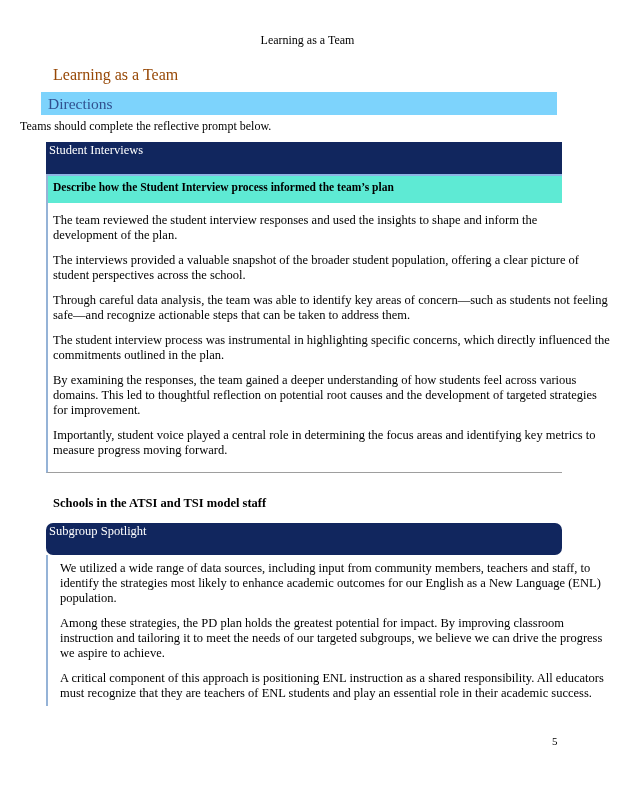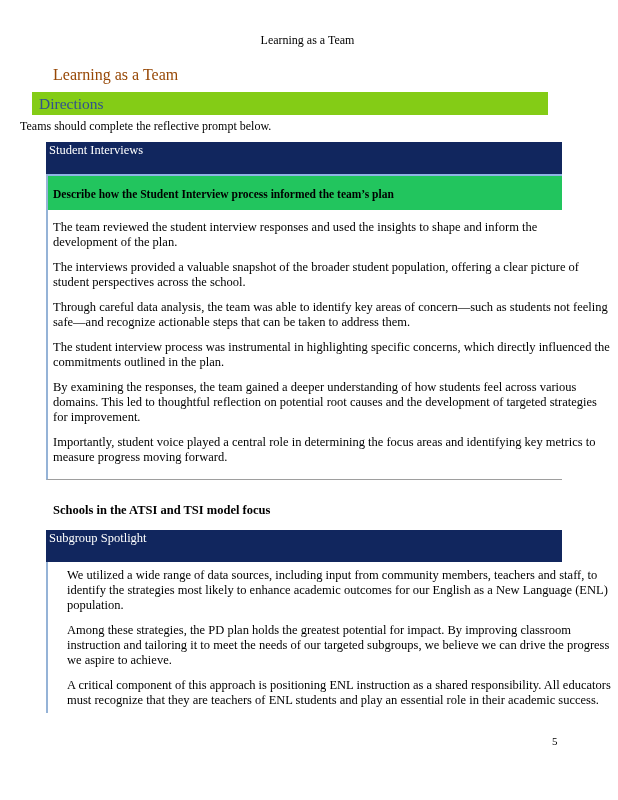--- a/index.html
+++ b/index.html
@@ -19,62 +19,62 @@
     line-height: 15px;
   }
   .doc-title {
     margin: 17px 0 0 53px;
     font-size: 16px;
     font-weight: normal;
     color: #974806;
     line-height: 19px;
   }
   .directions-banner {
-    margin: 8px 0 0 32px;
+    margin: 8px 0 0 41px;
     width: 509px;
-    background: #84cc16;
+    background: #7dd3fc;
     color: #31508F;
     font-size: 15.5px;
     line-height: 17px;
     padding: 3px 0 3px 7px;
   }
   .directions-text {
     margin: 4px 0 0 20px;
     font-size: 12px;
     line-height: 14px;
   }
   .banner {
     margin-left: 46px;
     width: 513px;
     background: #11265E;
     color: #ffffff;
     font-size: 12.5px;
     line-height: 13px;
     padding: 2px 0 17px 3px;
   }
   .banner-1 { margin-top: 9px; }
-  .banner-2 { margin-top: 12px; }
+  .banner-2 { margin-top: 12px; border-radius: 7px; }
   .box {
     margin-left: 46px;
     width: 514px;
     border-left: 2px solid #95B3D7;
   }
   .box-1 { border-bottom: 1px solid #9e9e9e; }
   .prompt {
-    background: #22c55e;
+    background: #5eead4;
     border-top: 2px solid #8EB4E3;
     font-weight: bold;
     font-size: 11.5px;
     line-height: 13px;
-    padding: 12px 6px 9px 5px;
+    padding: 5px 6px 9px 5px;
     white-space: pre-line;
   }
   .prompt-2 { padding-bottom: 3px; }
   .response-1 { padding: 10px 0 14px 5px; }
-  .response-2 { padding: 6px 0 5px 19px; }
+  .response-2 { padding: 6px 0 5px 12px; }
   .para {
     margin: 0 0 10px 0;
     font-size: 12.5px;
     line-height: 15px;
     white-space: pre-line;
     width: 640px; 
   }
   .para:last-child { margin-bottom: 0; }
   .note {
     margin: 23px 0 0 53px;
@@ -116,21 +116,21 @@
       <p class="para">The student interview process was instrumental in highlighting specific concerns, which directly influenced the
 commitments outlined in the plan.</p>
       <p class="para">By examining the responses, the team gained a deeper understanding of how students feel across various
 domains. This led to thoughtful reflection on potential root causes and the development of targeted strategies
 for improvement.</p>
       <p class="para">Importantly, student voice played a central role in determining the focus areas and identifying key metrics to
 measure progress moving forward.</p>
     </div>
   </div>
 
-  <div class="note">Schools in the ATSI and TSI model focus</div>
+  <div class="note">Schools in the ATSI and TSI model staff</div>
 
   <div class="banner banner-2">Subgroup Spotlight</div>
 
   <div class="box box-2">
     <div class="response-2">
       <p class="para">We utilized a wide range of data sources, including input from community members, teachers and staff, to
 identify the strategies most likely to enhance academic outcomes for our English as a New Language (ENL)
 population.</p>
       <p class="para">Among these strategies, the PD plan holds the greatest potential for impact. By improving classroom
 instruction and tailoring it to meet the needs of our targeted subgroups, we believe we can drive the progress

